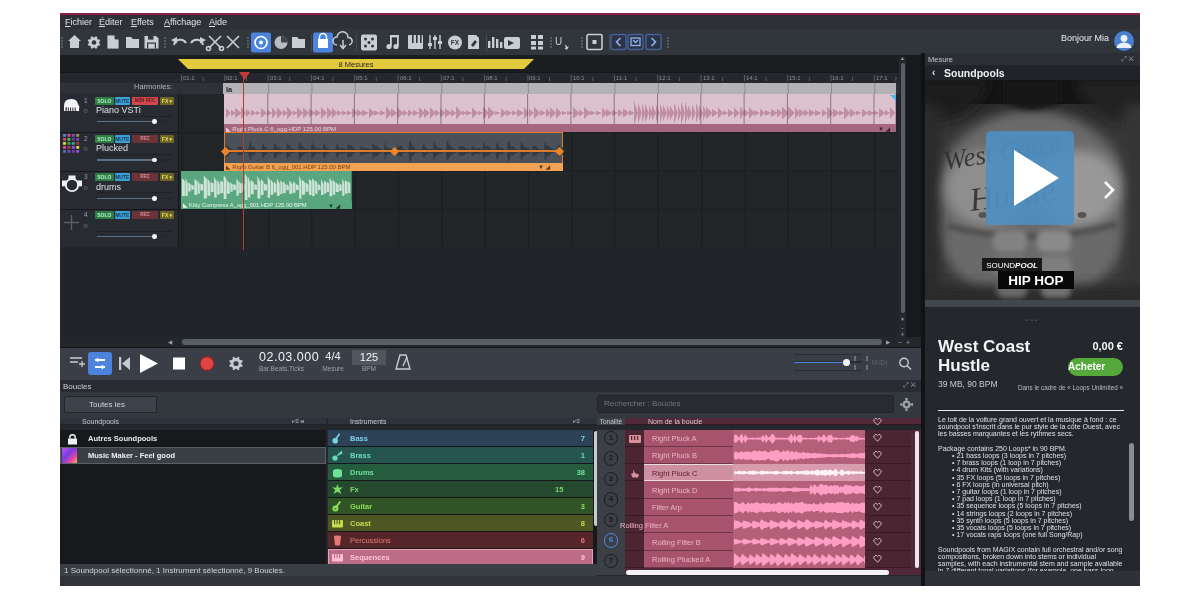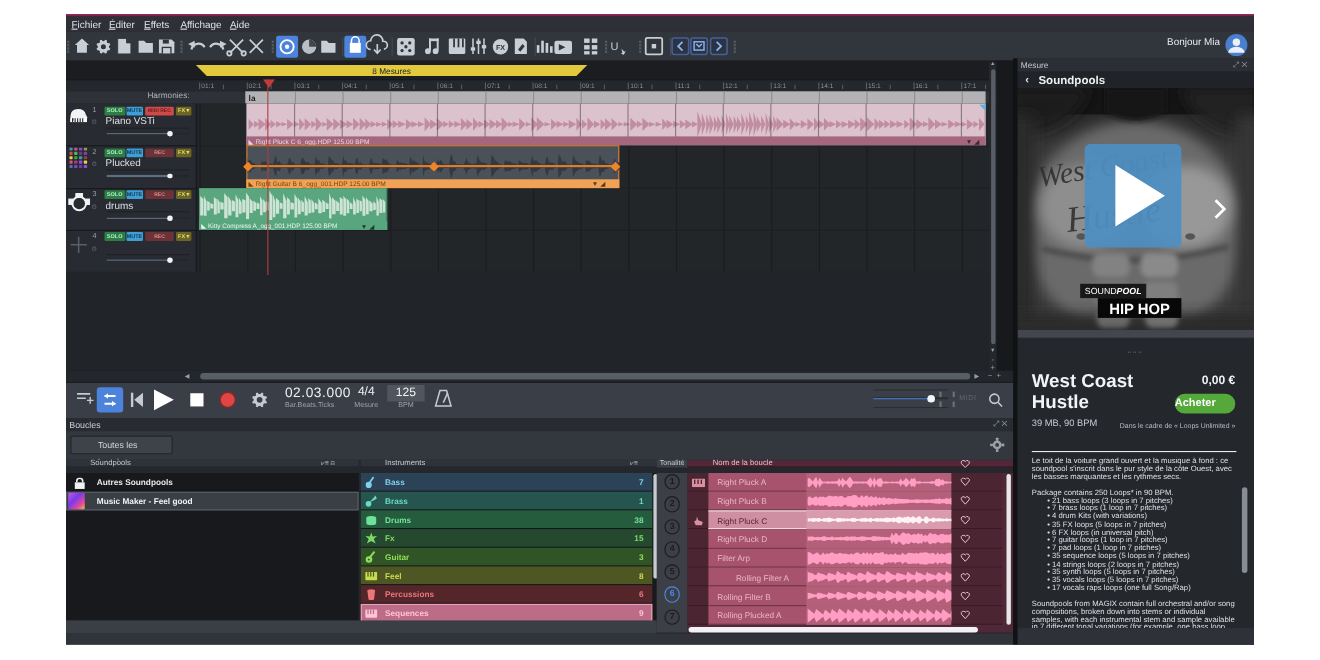--- a/index.html
+++ b/index.html
@@ -484,20 +484,21 @@
 <div class="a" style="left:812px;top:346px;width:26px;height:9px;font-size:6.5px;color:#61676f;letter-spacing:0.5px">MIDI</div>
 <svg class="a" style="left:838px;top:344px" width="14" height="14" fill="none" stroke="#c6cbd2" stroke-width="1.4">
       <circle cx="6" cy="5.5" r="4.2"></circle>
       <path d="M9.2 8.7 L13 12.5"></path>
     </svg>
 <div class="a" style="left:0px;top:367px;width:865px;height:11.5px;background:#282b31"></div>
 <div class="a" style="left:3px;top:368.5px;width:60px;height:9px;font-size:8px;color:#c9ced4">Boucles</div>
 <div class="a" style="left:843px;top:368px;width:20px;height:9px;font-size:7px;color:#9aa0a7">⤢ ✕</div>
 <div class="a" style="left:0px;top:378.5px;width:865px;height:26px;background:#33373e"></div>
 <div class="a" style="left:4px;top:382.5px;width:93px;height:17.5px;background:#3d424b;border:1px solid #22252a;border-radius:2px;font-size:8px;color:#d2d6db;line-height:16px;padding-left:24px">Toutes les boucles&nbsp;&nbsp;▾</div>
+<div class="a" style="left:537px;top:382px;width:297px;height:18px;background:#282c31;border:1px solid #1f2227;border-radius:3px;font-size:8px;color:#70777f;line-height:16.5px;padding-left:6px">Rechercher : Boucles</div>
 <svg class="a" style="left:840px;top:385px" width="13" height="13">
       <g transform="translate(6.5,6.5)">
         <circle r="4" fill="#9aa0a7"></circle>
         <circle r="1.7" fill="#33373e"></circle>
         <g fill="#9aa0a7">
           <rect x="-1.1" y="-6.4" width="2.2" height="2.6"></rect>
           <rect x="-1.1" y="3.8" width="2.2" height="2.6"></rect>
           <rect x="-6.4" y="-1.1" width="2.6" height="2.2"></rect>
           <rect x="3.8" y="-1.1" width="2.6" height="2.2"></rect>
           <rect x="-5.3" y="-5.3" width="2.2" height="2.2" transform="rotate(45)"></rect>
@@ -544,45 +545,45 @@
     </svg>
 <div class="a" style="left:268px;top:450.5px;width:265px;height:17.0px;background:#265c3e;border-bottom:1px solid #14161a;"></div>
 <div class="a" style="left:290px;top:454.5px;width:120px;height:9px;font-size:7.5px;color:#6ee29a;font-weight:bold">Drums</div>
 <div class="a" style="left:495px;top:454.5px;width:30px;height:9px;font-size:7.5px;color:#6ee29a;font-weight:bold;text-align:right">38</div>
 <svg class="a" style="left:272px;top:453.5px" width="11" height="11">
       <ellipse cx="5.5" cy="4" rx="4.5" ry="2" fill="#6ee29a"></ellipse>
       <path d="M1 4 V8.5 A4.5 2 0 0 0 10 8.5 V4" fill="#6ee29a"></path>
     </svg>
 <div class="a" style="left:268px;top:467.5px;width:265px;height:17.0px;background:#25492e;border-bottom:1px solid #14161a;"></div>
 <div class="a" style="left:290px;top:471.5px;width:120px;height:9px;font-size:7.5px;color:#7fd86a;font-weight:bold">Fx</div>
-<div class="a" style="left:495px;top:471.5px;width:30px;height:9px;font-size:7.5px;color:#7fd86a;font-weight:bold;text-align:right">15</div>
+<div class="a" style="left:495px;top:471.5px;width:30px;height:9px;font-size:7.5px;color:#7fd86a;font-weight:bold;text-align:left">15</div>
 <svg class="a" style="left:272px;top:470.5px" width="11" height="11">
       <path d="M5.5 0 L6.8 3.8 L10.8 3.2 L7.8 6 L9.5 10 L5.5 7.8 L1.5 10 L3.2 6 L0.2 3.2 L4.2 3.8 Z" fill="#7fd86a"></path>
     </svg>
 <div class="a" style="left:268px;top:484.5px;width:265px;height:17.0px;background:#315426;border-bottom:1px solid #14161a;"></div>
 <div class="a" style="left:290px;top:488.5px;width:120px;height:9px;font-size:7.5px;color:#8ee05a;font-weight:bold">Guitar</div>
 <div class="a" style="left:495px;top:488.5px;width:30px;height:9px;font-size:7.5px;color:#8ee05a;font-weight:bold;text-align:right">3</div>
 <svg class="a" style="left:272px;top:487.5px" width="11" height="11">
       <circle cx="3.4" cy="7.6" r="3" fill="#8ee05a"></circle>
       <circle cx="3.4" cy="7.6" r="1" fill="#315426"></circle>
       <rect x="5" y="-0.5" width="1.7" height="8.5" fill="#8ee05a" transform="rotate(38 5.8 3.7)"></rect>
     </svg>
 <div class="a" style="left:268px;top:501.5px;width:265px;height:17.0px;background:#4e5623;border-bottom:1px solid #14161a;"></div>
-<div class="a" style="left:290px;top:505.5px;width:120px;height:9px;font-size:7.5px;color:#c8dc50;font-weight:bold">Feel</div>
+<div class="a" style="left:290px;top:505.5px;width:120px;height:9px;font-size:7.5px;color:#c8dc50;font-weight:bold">Coast</div>
 <div class="a" style="left:495px;top:505.5px;width:30px;height:9px;font-size:7.5px;color:#c8dc50;font-weight:bold;text-align:right">8</div>
 <svg class="a" style="left:272px;top:504.5px" width="11" height="11">
       <rect x="0" y="2" width="11" height="7.5" rx="1" fill="#c8dc50"></rect>
       <g fill="#4e5623">
         <rect x="2" y="2" width="1.1" height="4.2"></rect>
         <rect x="4.5" y="2" width="1.1" height="4.2"></rect>
         <rect x="7" y="2" width="1.1" height="4.2"></rect>
       </g>
     </svg>
 <div class="a" style="left:268px;top:518.5px;width:265px;height:17.0px;background:#54262a;border-bottom:1px solid #14161a;"></div>
-<div class="a" style="left:290px;top:522.5px;width:120px;height:9px;font-size:7.5px;color:#e87878;font-weight:bold">Percussions</div>
+<div class="a" style="left:290px;top:522.5px;width:120px;height:9px;font-size:7.5px;color:#e87878;font-weight:normal">Percussions</div>
 <div class="a" style="left:495px;top:522.5px;width:30px;height:9px;font-size:7.5px;color:#e87878;font-weight:bold;text-align:right">6</div>
 <svg class="a" style="left:272px;top:521.5px" width="11" height="11">
       <path d="M2 2 H9 L8 10 A3.5 1.5 0 0 1 3 10 Z" fill="#e87878"></path>
       <ellipse cx="5.5" cy="2" rx="3.5" ry="1.4" fill="#e87878"></ellipse>
     </svg>
 <div class="a" style="left:268px;top:535.5px;width:265px;height:17.0px;background:#bd6c88;border:1px solid #e8a0b8;"></div>
 <div class="a" style="left:290px;top:539.5px;width:120px;height:9px;font-size:7.5px;color:#ffc2d6;font-weight:bold">Sequences</div>
 <div class="a" style="left:495px;top:539.5px;width:30px;height:9px;font-size:7.5px;color:#ffc2d6;font-weight:bold;text-align:right">9</div>
 <svg class="a" style="left:272px;top:538.5px" width="11" height="11">
       <rect x="0" y="2" width="11" height="7.5" rx="1" fill="#ffc2d6"></rect>
@@ -662,21 +663,21 @@
       <svg width="132" height="17.3" style="position:absolute;left:0;top:0">
         <path d="M0,8.65 L0.0,2.9 L1.6,3.1 L3.2,3.5 L4.8,5.0 L6.4,4.7 L8.0,3.6 L9.6,3.3 L11.2,5.6 L12.8,5.1 L14.4,3.0 L16.0,5.3 L17.6,3.7 L19.2,4.7 L20.8,3.8 L22.4,3.1 L24.0,3.9 L25.6,4.5 L27.2,4.7 L28.8,3.8 L30.4,3.8 L32.0,4.4 L33.6,4.3 L35.2,4.1 L36.8,4.9 L38.4,5.1 L40.0,4.0 L41.6,5.3 L43.2,3.9 L44.8,3.3 L46.4,3.2 L48.0,4.9 L49.6,4.4 L51.2,3.0 L52.8,4.6 L54.4,2.8 L56.0,5.0 L57.6,3.2 L59.2,5.5 L60.8,3.7 L62.4,3.3 L64.0,4.0 L65.6,3.8 L67.2,3.0 L68.8,2.8 L70.4,5.1 L72.0,4.1 L73.6,5.5 L75.2,4.5 L76.8,5.2 L78.4,5.2 L80.0,3.8 L81.6,5.4 L83.2,5.2 L84.8,5.6 L86.4,3.3 L88.0,4.9 L89.6,5.4 L91.2,3.8 L92.8,3.6 L94.4,3.8 L96.0,4.0 L97.6,4.1 L99.2,3.6 L100.8,4.7 L102.4,3.2 L104.0,3.6 L105.6,3.2 L107.2,3.1 L108.8,3.2 L110.4,4.1 L112.0,4.1 L113.6,3.5 L115.2,4.0 L116.8,5.5 L118.4,3.0 L120.0,5.0 L121.6,4.2 L123.2,4.3 L124.8,5.3 L126.4,4.0 L128.0,3.9 L129.6,3.3 L131.2,3.9 L132,8.65 L131.2,13.4 L129.6,14.0 L128.0,13.4 L126.4,13.3 L124.8,12.0 L123.2,13.0 L121.6,13.1 L120.0,12.3 L118.4,14.3 L116.8,11.8 L115.2,13.3 L113.6,13.8 L112.0,13.2 L110.4,13.2 L108.8,14.1 L107.2,14.2 L105.6,14.1 L104.0,13.7 L102.4,14.1 L100.8,12.6 L99.2,13.7 L97.6,13.2 L96.0,13.3 L94.4,13.5 L92.8,13.7 L91.2,13.5 L89.6,11.9 L88.0,12.4 L86.4,14.0 L84.8,11.7 L83.2,12.1 L81.6,11.9 L80.0,13.5 L78.4,12.1 L76.8,12.1 L75.2,12.8 L73.6,11.8 L72.0,13.2 L70.4,12.2 L68.8,14.5 L67.2,14.3 L65.6,13.5 L64.0,13.3 L62.4,14.0 L60.8,13.6 L59.2,11.8 L57.6,14.1 L56.0,12.3 L54.4,14.5 L52.8,12.7 L51.2,14.3 L49.6,12.9 L48.0,12.4 L46.4,14.1 L44.8,14.0 L43.2,13.4 L41.6,12.0 L40.0,13.3 L38.4,12.2 L36.8,12.4 L35.2,13.2 L33.6,13.0 L32.0,12.9 L30.4,13.5 L28.8,13.5 L27.2,12.6 L25.6,12.8 L24.0,13.4 L22.4,14.2 L20.8,13.5 L19.2,12.6 L17.6,13.6 L16.0,12.0 L14.4,14.3 L12.8,12.2 L11.2,11.7 L9.6,14.0 L8.0,13.7 L6.4,12.6 L4.8,12.3 L3.2,13.8 L1.6,14.2 L0.0,14.4 Z" fill="#ff9dc2"></path>
       </svg>
     </div>
 <div class="a" style="left:805px;top:485.7px;width:46px;height:17.3px;background:#4c2533;border-bottom:1px solid #381a26"></div>
 <svg class="a" style="left:813px;top:490.2px" width="9" height="8">
       <path d="M4.5 7.3 L1 3.4 A1.9 1.9 0 1 1 4.5 1.6 A1.9 1.9 0 1 1 8 3.4 Z" fill="none" stroke="#e0ccd2" stroke-width="0.9"></path>
     </svg>
 <div class="a" style="left:565px;top:503.0px;width:20px;height:17.3px;background:#4c2533;border-bottom:1px solid #381a26"></div>
 <div class="a" style="left:584px;top:503.0px;width:221px;height:17.3px;background:#a7536d;border-bottom:1px solid #6a3648;"></div>
-<div class="a" style="left:609px;top:507.5px;width:100px;height:9px;font-size:7.5px;color:#eab6c6">Rolling Filter A</div>
+<div class="a" style="left:560px;top:507.5px;width:100px;height:9px;font-size:7.5px;color:#eab6c6">Rolling Filter A</div>
 <div class="a" style="left:673px;top:503.0px;width:132px;height:17.3px;background:#b4607a"></div>
 <div class="a" style="left:674px;top:503.0px;width:132px;height:17.3px">
       <svg width="132" height="17.3" style="position:absolute;left:0;top:0">
         <path d="M0,8.65 L0.0,3.1 L1.6,4.7 L3.2,4.7 L4.8,5.3 L6.4,6.5 L8.0,7.0 L9.6,4.3 L11.2,5.1 L12.8,5.5 L14.4,5.8 L16.0,6.8 L17.6,7.3 L19.2,4.5 L20.8,5.3 L22.4,5.6 L24.0,6.3 L25.6,6.9 L27.2,3.2 L28.8,3.9 L30.4,5.5 L32.0,5.4 L33.6,6.4 L35.2,7.0 L36.8,3.6 L38.4,4.7 L40.0,5.7 L41.6,5.8 L43.2,6.5 L44.8,7.4 L46.4,4.9 L48.0,4.6 L49.6,5.4 L51.2,6.1 L52.8,6.8 L54.4,3.1 L56.0,4.2 L57.6,5.4 L59.2,5.9 L60.8,6.5 L62.4,7.2 L64.0,4.0 L65.6,4.4 L67.2,5.5 L68.8,6.1 L70.4,6.6 L72.0,3.2 L73.6,3.8 L75.2,4.8 L76.8,6.1 L78.4,6.4 L80.0,7.1 L81.6,4.4 L83.2,5.2 L84.8,5.7 L86.4,6.0 L88.0,6.5 L89.6,7.3 L91.2,3.5 L92.8,4.8 L94.4,6.0 L96.0,6.4 L97.6,7.0 L99.2,3.2 L100.8,4.8 L102.4,4.9 L104.0,5.9 L105.6,6.4 L107.2,7.1 L108.8,3.8 L110.4,5.3 L112.0,5.3 L113.6,6.2 L115.2,6.5 L116.8,7.4 L118.4,4.7 L120.0,4.5 L121.6,5.7 L123.2,6.5 L124.8,6.9 L126.4,3.2 L128.0,4.6 L129.6,5.6 L131.2,5.6 L132,8.65 L131.2,11.7 L129.6,11.7 L128.0,12.7 L126.4,14.1 L124.8,10.4 L123.2,10.8 L121.6,11.6 L120.0,12.8 L118.4,12.6 L116.8,9.9 L115.2,10.8 L113.6,11.1 L112.0,12.0 L110.4,12.0 L108.8,13.5 L107.2,10.2 L105.6,10.9 L104.0,11.4 L102.4,12.4 L100.8,12.5 L99.2,14.1 L97.6,10.3 L96.0,10.9 L94.4,11.3 L92.8,12.5 L91.2,13.8 L89.6,10.0 L88.0,10.8 L86.4,11.3 L84.8,11.6 L83.2,12.1 L81.6,12.9 L80.0,10.2 L78.4,10.9 L76.8,11.2 L75.2,12.5 L73.6,13.5 L72.0,14.1 L70.4,10.7 L68.8,11.2 L67.2,11.8 L65.6,12.9 L64.0,13.3 L62.4,10.1 L60.8,10.8 L59.2,11.4 L57.6,11.9 L56.0,13.1 L54.4,14.2 L52.8,10.5 L51.2,11.2 L49.6,11.9 L48.0,12.7 L46.4,12.4 L44.8,9.9 L43.2,10.8 L41.6,11.5 L40.0,11.6 L38.4,12.6 L36.8,13.7 L35.2,10.3 L33.6,10.9 L32.0,11.9 L30.4,11.8 L28.8,13.4 L27.2,14.1 L25.6,10.4 L24.0,11.0 L22.4,11.7 L20.8,12.0 L19.2,12.8 L17.6,10.0 L16.0,10.5 L14.4,11.5 L12.8,11.8 L11.2,12.2 L9.6,13.0 L8.0,10.3 L6.4,10.8 L4.8,12.0 L3.2,12.6 L1.6,12.6 L0.0,14.2 Z" fill="#ff9dc2"></path>
       </svg>
     </div>
 <div class="a" style="left:805px;top:503.0px;width:46px;height:17.3px;background:#4c2533;border-bottom:1px solid #381a26"></div>
 <svg class="a" style="left:813px;top:507.5px" width="9" height="8">
       <path d="M4.5 7.3 L1 3.4 A1.9 1.9 0 1 1 4.5 1.6 A1.9 1.9 0 1 1 8 3.4 Z" fill="none" stroke="#e0ccd2" stroke-width="0.9"></path>
     </svg>
@@ -713,20 +714,21 @@
         <rect x="5" y="1" width="1.2" height="4"></rect>
         <rect x="8" y="1" width="1.2" height="4"></rect>
       </g>
     </svg>
 <svg class="a" style="left:570px;top:455.6px" width="10" height="9">
       <path d="M1 5 L3 4 L3.5 0.5 L4.8 4 L9 5.5 L8 8.5 L2.5 8.5 Z" fill="#d8909e"></path>
     </svg>
 <div class="a" style="left:855px;top:418.0px;width:4px;height:137px;background:#e8e8ea;border-radius:2px"></div>
 <div class="a" style="left:566px;top:556.5px;width:263px;height:5px;background:#f2f2f4;border-radius:2.5px"></div>
 <div class="a" style="left:0px;top:551px;width:537px;height:12px;background:#3a3e45"></div>
+<div class="a" style="left:4px;top:552.5px;width:400px;height:10px;font-size:8px;color:#cfd4d9;white-space:nowrap">1 Soundpool sélectionné, 1 Instrument sélectionné, 9 Boucles.</div>
 <div class="a" style="left:0px;top:563px;width:865px;height:10px;background:#30343a"></div>
 <div class="a" style="left:865px;top:40px;width:215px;height:533px;background:#24272c"></div>
 <div class="a" style="left:865px;top:40px;width:215px;height:12px;background:#2b2f35"></div>
 <div class="a" style="left:868px;top:41.5px;width:50px;height:9px;font-size:7.5px;color:#c3c8ce">Mesure</div>
 <div class="a" style="left:1061px;top:41.5px;width:18px;height:9px;font-size:7px;color:#9aa0a7">⤢ ✕</div>
 <div class="a" style="left:865px;top:52px;width:215px;height:15px;background:#202328"></div>
 <div class="a" style="left:872px;top:54px;width:10px;height:11px;font-size:10px;color:#e8ebee;font-weight:bold">‹</div>
 <div class="a" style="left:884px;top:54px;width:100px;height:12px;font-size:10.5px;color:#eef0f2;font-weight:bold">Soundpools</div>
 <svg class="a" style="left:865px;top:67px" width="215" height="220" viewBox="0 0 215 220">
 <defs>

